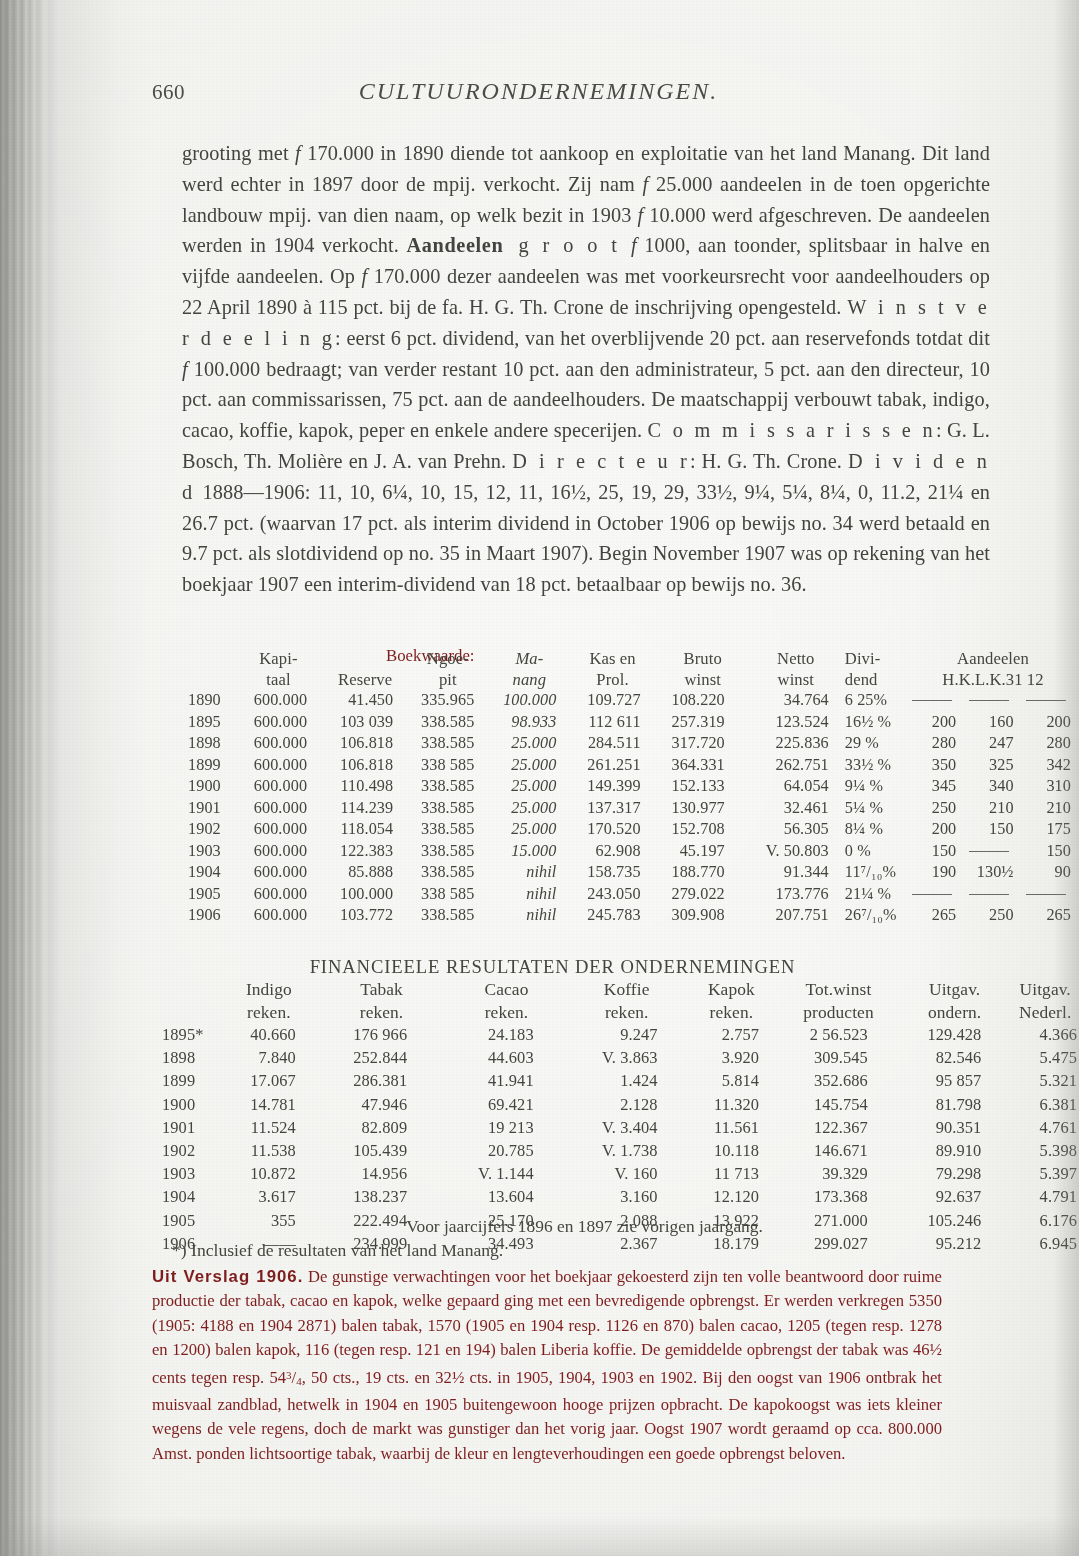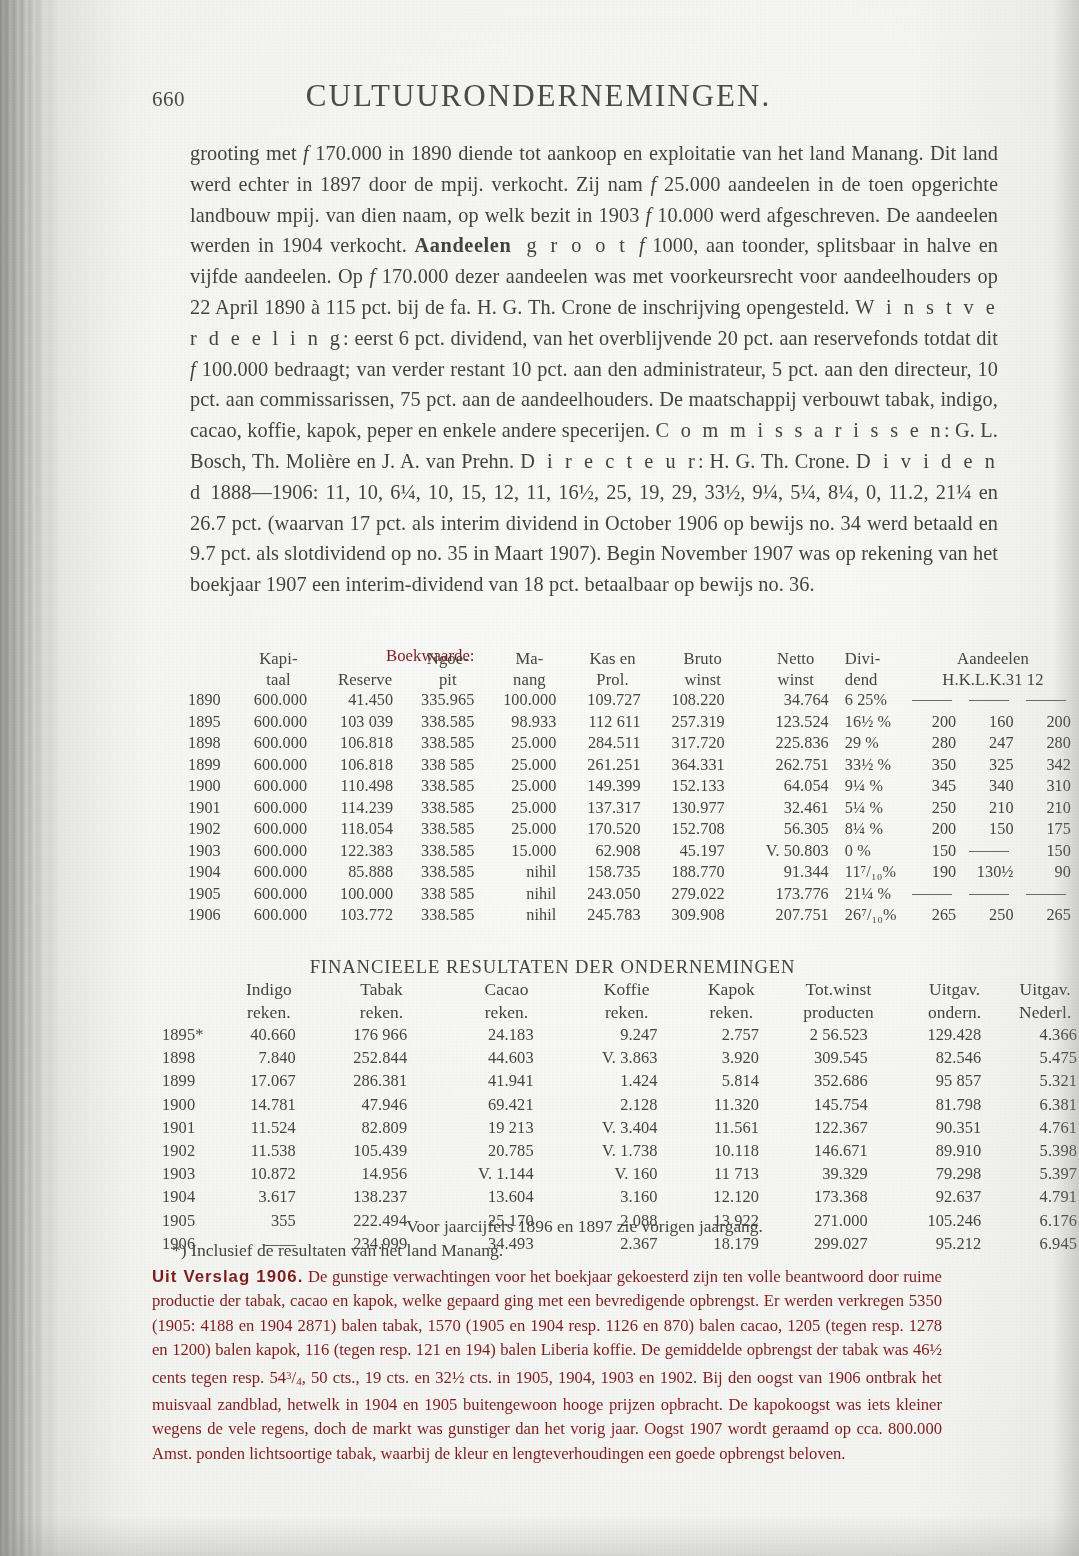--- a/index.html
+++ b/index.html
@@ -68,30 +68,31 @@
     display: flex; align-items: baseline;
   }
   .folio {
     font-size: 21px;
     letter-spacing: 0.5px;
     color: #4a4a47;
   }
   .run-title {
     flex: 1;
     text-align: center;
-    font-size: 31px;
+    font-style: italic;
+    font-size: 24px;
     letter-spacing: 2.0px;
     color: #4b4b48;
     padding-right: 60px;
   }
 
   
   .body-par {
     position: absolute;
-    left: 190px; top: 138px;
+    left: 182px; top: 138px;
     width: 808px;
     font-size: 20.3px;
     line-height: 30.8px;
     text-align: justify;
     color: #43433f;
     letter-spacing: 0.1px;
   }
   .body-par .flor { font-style: italic; }
   .bold { font-weight: bold; letter-spacing: 0.6px; }
   .spaced { letter-spacing: 3.2px; }
@@ -113,21 +114,21 @@
   .tbl .ctr { text-align: center; }
 
   
   #table-kapitaal { left: 186px; top: 648px; }
   #table-kapitaal .hdr td { line-height: 21px; font-size: 16.6px; }
   #table-kapitaal td { padding-right: 0; }
   .c-year  { width: 58px; text-align: left;  padding-left: 2px !important; }
   .c-kap   { width: 92px; text-align: right; padding-right: 16px !important; font-family: Liberation Serif, serif; }
   .c-res   { width: 86px; text-align: right; padding-right: 14px !important; }
   .c-ngoe  { width: 80px; text-align: right; padding-right: 14px !important; }
-  .c-man   { width: 82px; text-align: right; padding-right: 14px !important; }
+  .c-man   { width: 82px; text-align: right; padding-right: 14px !important; font-style: italic; }
   .c-kas   { width: 86px; text-align: right; padding-right: 14px !important; }
   .c-bru   { width: 86px; text-align: right; padding-right: 26px !important; }
   .c-net   { width: 92px; text-align: right; padding-right: 12px !important; }
   .c-div   { width: 72px; text-align: left;  padding-left: 4px !important; }
   .c-a1, .c-a2, .c-a3 { width: 58px; text-align: right; padding-right: 8px !important; }
 
   .boekwaarde-lbl {
     position: absolute;
     left: 386px; top: 646px;
     font-size: 16.8px;

